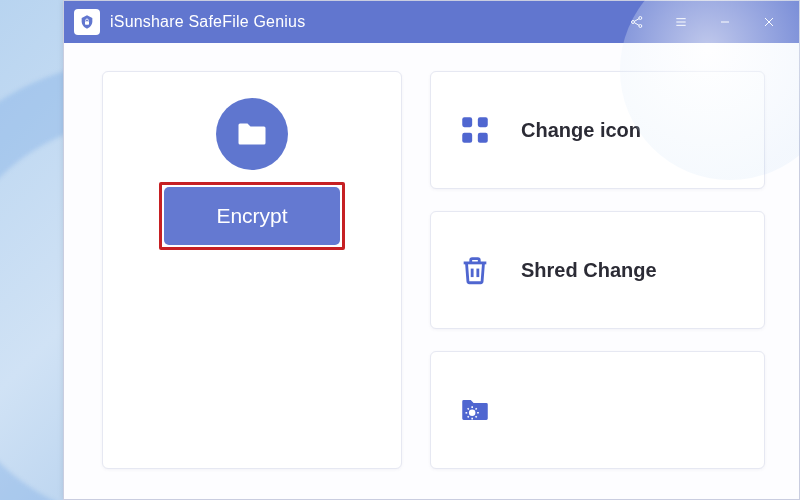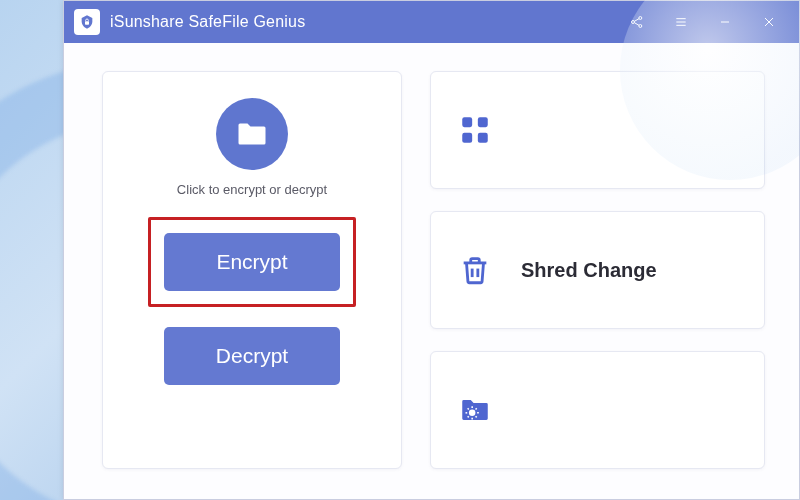--- a/index.html
+++ b/index.html
@@ -101,21 +101,21 @@
     border-radius: 5px;
     font-size: 21px;
     font-weight: 400;
     display: flex; align-items: center; justify-content: center;
     cursor: pointer;
     margin-bottom: 20px;
   }
   .action-btn:last-child { margin-bottom: 0; }
   .highlight-box {
     border: 3px solid #c62023;
-    padding: 13px;
+    padding: 2px;
     border-radius: 2px;
     margin-bottom: 20px;
   }
   .highlight-box .action-btn { margin-bottom: 0; }
 
   
   .right-col {
     flex: 1;
     display: flex;
     flex-direction: column;
@@ -193,40 +193,39 @@
   </div>
 
   <div class="content">
 
     <div class="left-card">
       <div class="folder-circle">
         <svg viewBox="0 0 24 24">
             <path d="M3 6a1 1 0 0 1 1-1h5l2 2h9a1 1 0 0 1 1 1v10a1 1 0 0 1-1 1H4a1 1 0 0 1-1-1V6z"></path>
           </svg>
       </div>
-      <div class="hint-text">Click to encrypt or decrypt</div>
 
       <div class="highlight-box">
         <button class="action-btn">Encrypt</button>
       </div>
 
-      <button class="action-btn">Decrypt</button>
     </div>
 
     <div class="right-col">
 
       <div class="feature-card">
         <div class="feature-icon">
           <svg viewBox="0 0 24 24" fill="#4f66d0">
               <rect x="3" y="3" width="7" height="7" rx="1.5"></rect>
               <rect x="14" y="3" width="7" height="7" rx="1.5"></rect>
               <rect x="3" y="14" width="7" height="7" rx="1.5"></rect>
               <rect x="14" y="14" width="7" height="7" rx="1.5"></rect>
             </svg>
         </div>
+        <div class="feature-label">Change icon</div>
       </div>
 
       <div class="feature-card">
         <div class="feature-icon">
           <svg viewBox="0 0 24 24" fill="none" stroke="#4f66d0" stroke-width="2">
               <path d="M4 7h16"></path>
               <path d="M9 7V5a1 1 0 0 1 1-1h4a1 1 0 0 1 1 1v2"></path>
               <path d="M6 7l1 13a1 1 0 0 0 1 1h8a1 1 0 0 0 1-1l1-13"></path>
               <line x1="10" y1="11" x2="10" y2="17"></line>
               <line x1="14" y1="11" x2="14" y2="17"></line>

